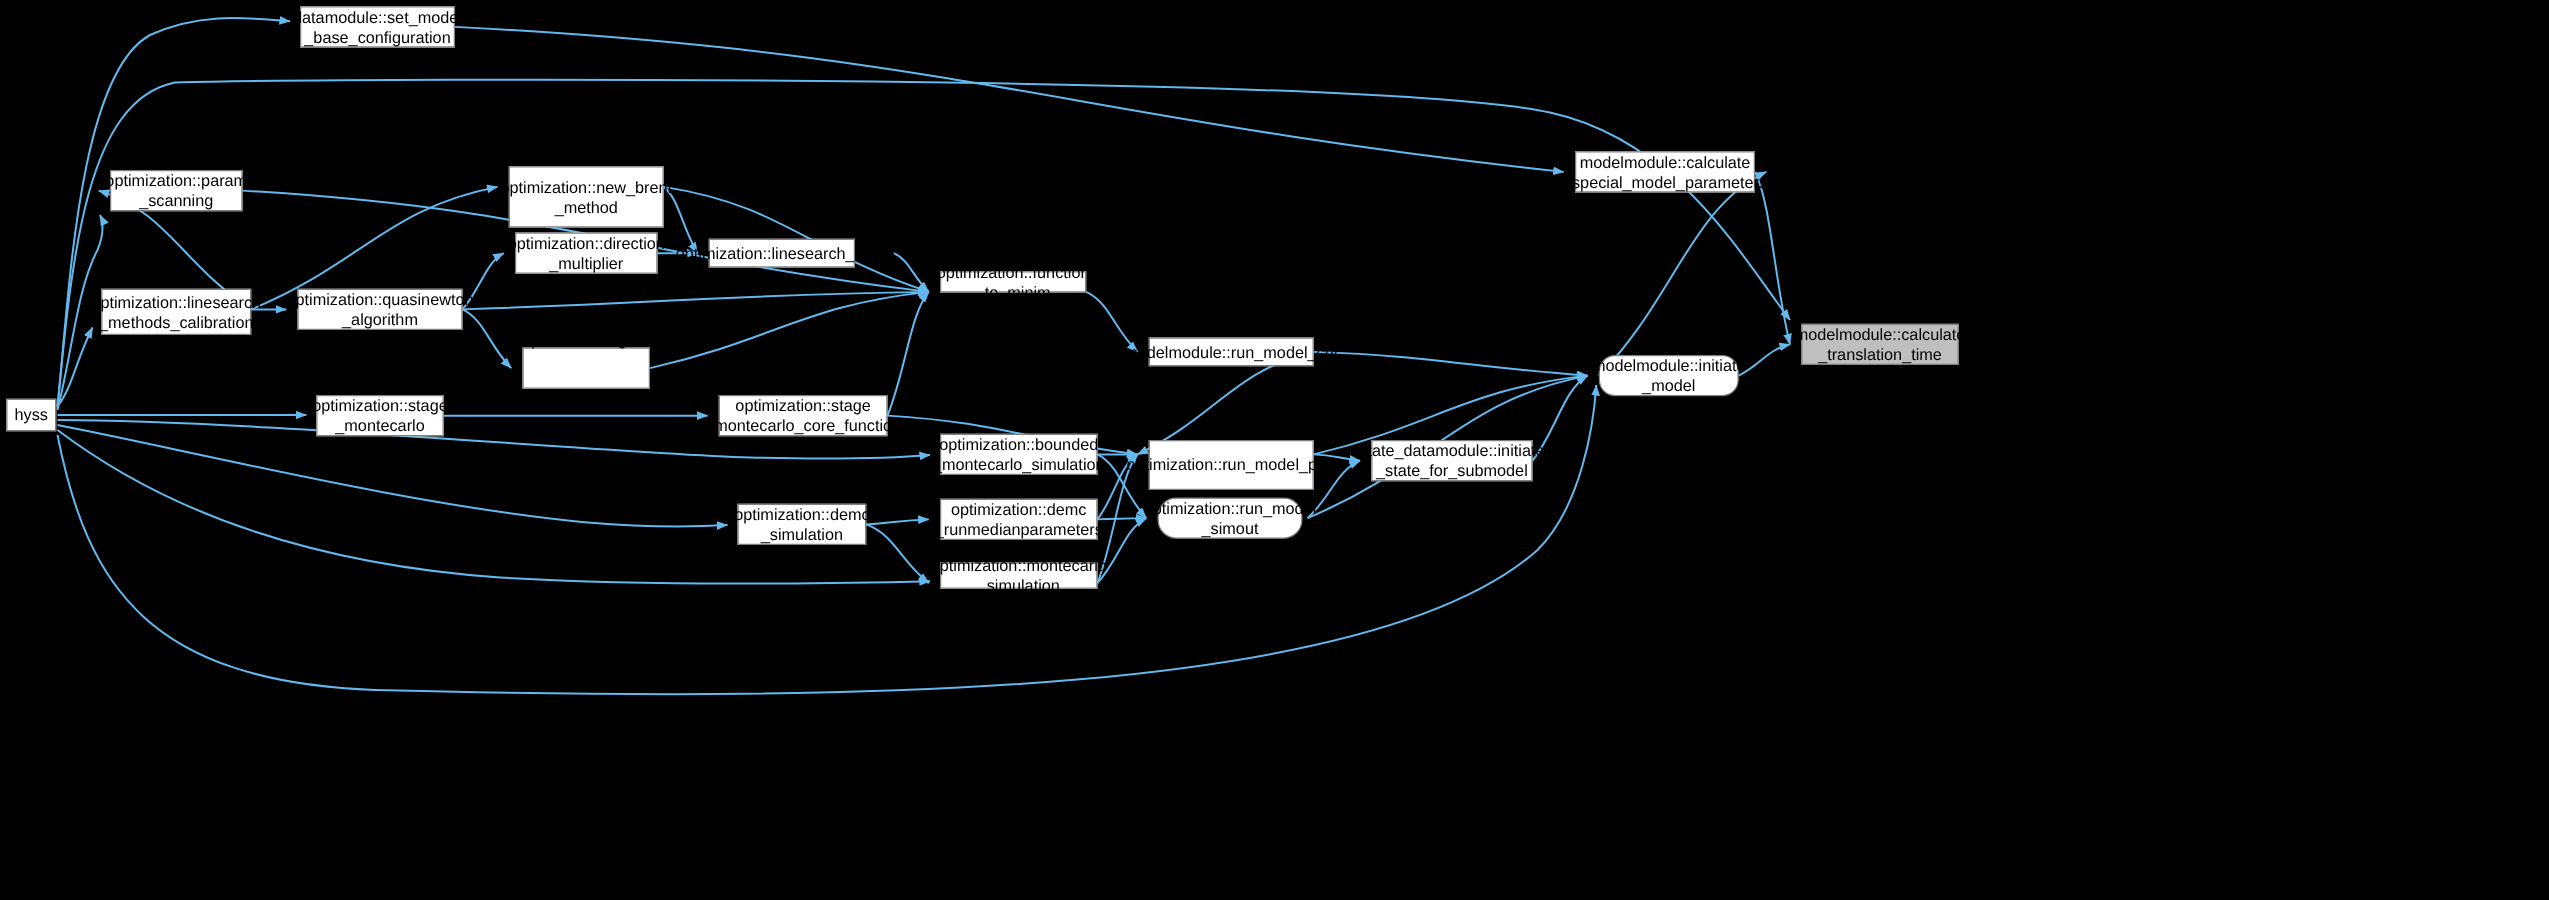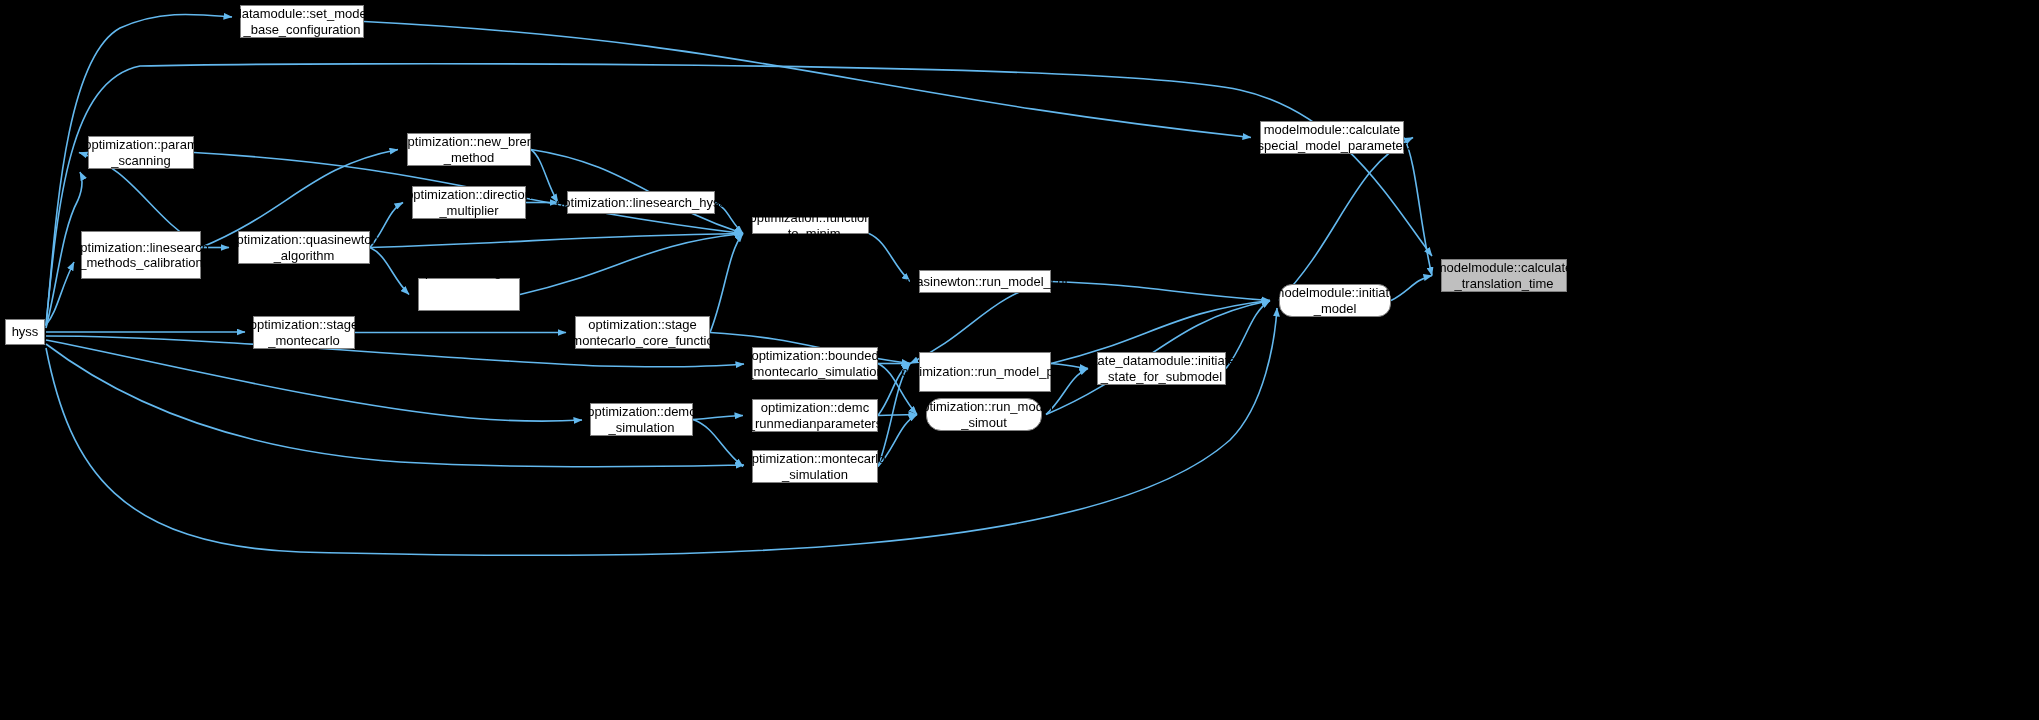--- a/index.html
+++ b/index.html
@@ -85,34 +85,34 @@
         <path d="M 1046 414.5 C 1146.8 371.86400000000003 1169.2 320.564 1270 300.5" marker-end="url(#ah)"></path>
         <path d="M 1404 137.5 C 1416.6 161.788 1419.4 223.88799999999998 1432 275.5" marker-end="url(#ah)"></path>
         <path d="M 1391 300.5 C 1409.45 291.15 1413.55 279.9 1432 275.5" marker-end="url(#ah)"></path>
         <path d="M 1279 300.5 C 1339.3 239.538 1352.7 166.188 1413 137.5" marker-end="url(#ah)"></path>
       </g>
   </svg>
   <div id="node-layer">
       <div class="node" style="left: 5px; top: 319px; width: 40px; height: 26px;"><span>hyss</span></div>
       <div class="node" style="left: 240px; top: 5px; width: 124px; height: 33px;"><span>datamodule::set_model</span><span>_base_configuration</span></div>
       <div class="node" style="left: 88px; top: 136px; width: 106px; height: 33px; justify-content: center;"><span>optimization::param</span><span>_scanning</span></div>
-      <div class="node" style="left: 81px; top: 231px; width: 120px; height: 48px;"><span>optimization::linesearch</span><span>_methods_calibration</span></div>
+      <div class="node" style="left: 81px; top: 231px; width: 120px; height: 37px;"><span>optimization::linesearch</span><span>_methods_calibration</span></div>
       <div class="node" style="left: 238px; top: 231px; width: 132px; height: 33px;"><span>optimization::quasinewton</span><span>_algorithm</span></div>
-      <div class="node" style="left: 407px; top: 133px; width: 124px; height: 33px; justify-content: space-between;"><span>optimization::new_brent</span><span>_method</span></div>
+      <div class="node" style="left: 407px; top: 133px; width: 124px; height: 49px;"><span>optimization::new_brent</span><span>_method</span></div>
       <div class="node" style="left: 412px; top: 186px; width: 114px; height: 33px; text-align: right;"><span>optimization::direction</span><span>_multiplier</span></div>
-      <div class="node" style="left: 567px; top: 191px; width: 148px; height: 23px; text-align: center;"><span>optimization::linesearch_hyss</span></div>
+      <div class="node" style="left: 567px; top: 191px; width: 117px; height: 23px; text-align: center;"><span>optimization::linesearch_hyss</span></div>
       <div class="node" style="left: 752px; top: 217px; width: 117px; height: 17px;"><span>optimization::function</span><span>_to_minim</span></div>
       <div class="node" style="left: 418px; top: 278px; width: 102px; height: 33px; gap: 31px;"><span>optimization::grad</span><span>_criterium_function</span></div>
       <div class="node" style="left: 253px; top: 316px; width: 102px; height: 33px;"><span>optimization::stage</span><span>_montecarlo</span></div>
       <div class="node" style="left: 575px; top: 316px; width: 135px; height: 33px;"><span>optimization::stage</span><span>_montecarlo_core_function</span></div>
-      <div class="node" style="left: 919px; top: 270px; width: 132px; height: 23px;"><span>quasinewton::run_model_crit</span></div>
+      <div class="node" style="left: 919px; top: 270px; width: 132px; height: 23px;"><span>modelmodule::run_model_crit</span></div>
       <div class="node" style="left: 752px; top: 347px; width: 126px; height: 33px;"><span>optimization::bounded</span><span>_montecarlo_simulation</span></div>
       <div class="node" style="left: 919px; top: 352px; width: 132px; height: 40px;"><span>optimization::run_model_pert</span></div>
       <div class="node" style="left: 1097px; top: 352px; width: 129px; height: 33px;"><span>state_datamodule::initiate</span><span>_state_for_submodel</span></div>
       <div class="node" style="left: 590px; top: 403px; width: 103px; height: 33px;"><span>optimization::demc</span><span>_simulation</span></div>
       <div class="node" style="left: 752px; top: 399px; width: 126px; height: 33px;"><span>optimization::demc</span><span>_runmedianparameters</span></div>
       <div class="node" style="left: 926px; top: 398px; width: 116px; height: 33px; border-radius: 15px;"><span>optimization::run_model</span><span>_simout</span></div>
-      <div class="node" style="left: 752px; top: 450px; width: 126px; height: 33px;"><span>optimization::montecarlo</span><span>_simulation</span></div>
+      <div class="node" style="left: 752px; top: 450px; width: 126px; height: 21px;"><span>optimization::montecarlo</span><span>_simulation</span></div>
       <div class="node" style="left: 1260px; top: 121px; width: 144px; height: 33px;"><span>modelmodule::calculate</span><span>_special_model_parameters</span></div>
       <div class="node" style="left: 1279px; top: 284px; width: 112px; height: 33px; border-radius: 13px;"><span>modelmodule::initiate</span><span>_model</span></div>
       <div class="node current" style="left: 1441px; top: 259px; width: 126px; height: 33px;"><span>modelmodule::calculate</span><span>_translation_time</span></div>
     </div>
 </div>
 
 </body></html>

